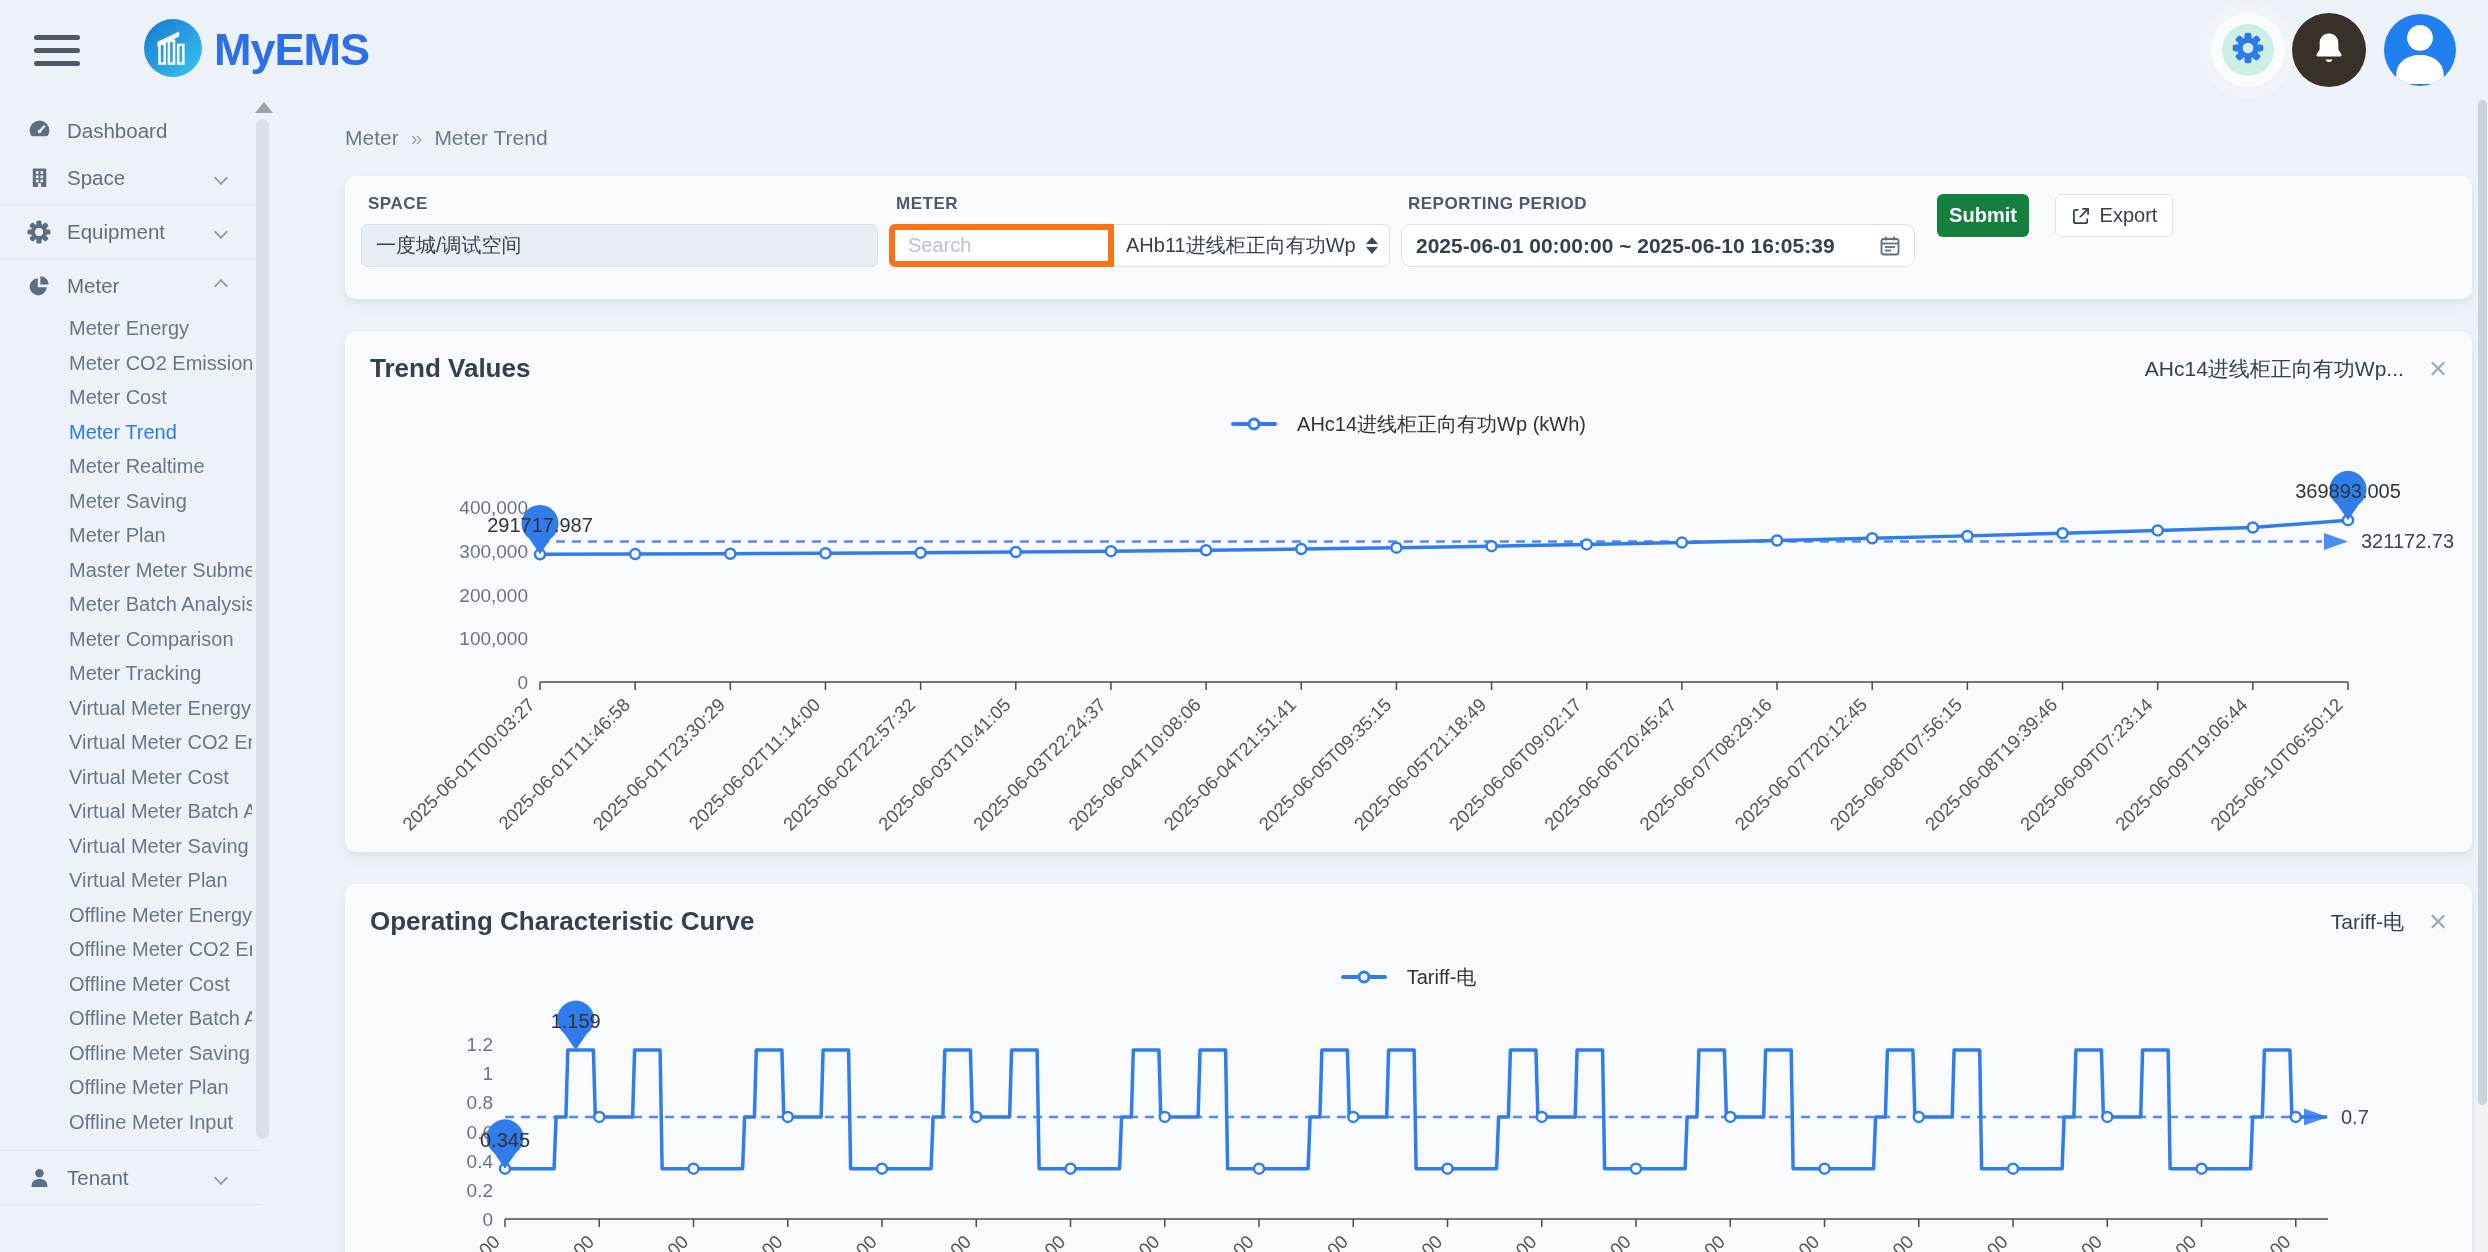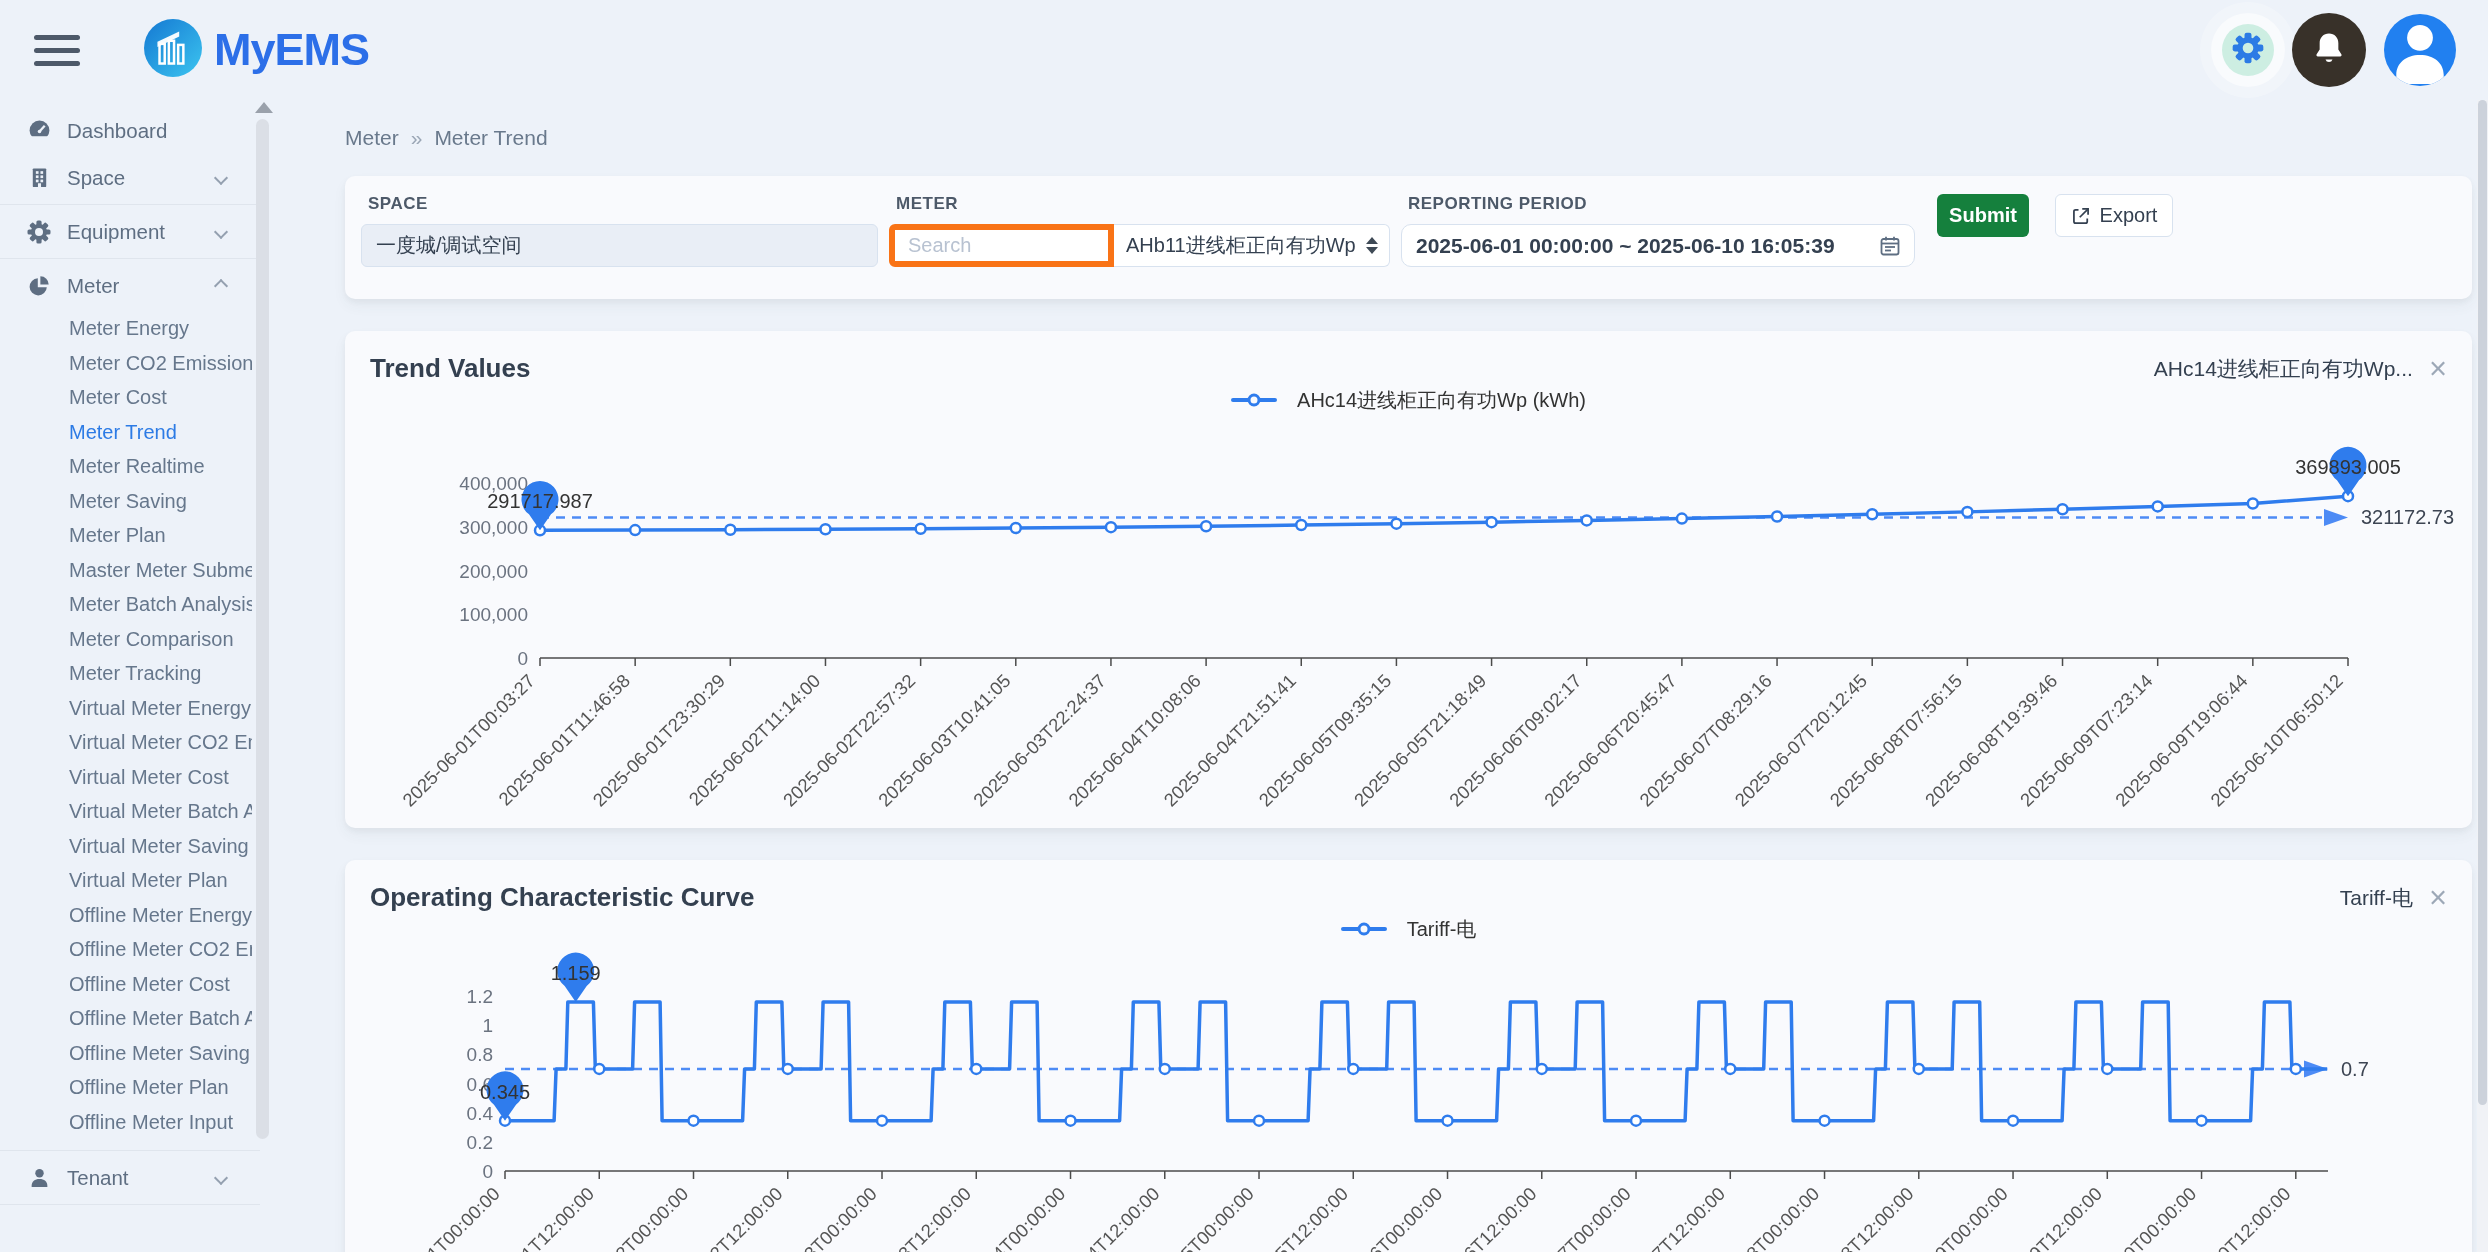--- a/index.html
+++ b/index.html
@@ -54,23 +54,23 @@
   .sort-icon .up{border-bottom:7px solid #3f4a56}
   .sort-icon .dn{border-top:7px solid #3f4a56}
   .date-input{width:514px;height:43px;border:1px solid #d8e2ef;border-radius:10px;background:#fff;display:flex;align-items:center;padding:0 12px 0 14px;font-size:21px;font-weight:600;color:#344050;cursor:pointer}
   .date-input svg{margin-left:auto}
   .btn-submit{width:92px;height:43px;background:#15803d;color:#fff;border:none;border-radius:6px;font-size:20px;font-weight:600;cursor:pointer;margin-left:11px;font-family:inherit}
   .btn-export{width:118px;height:43px;background:#fff;border:1px solid #d8e2ef;border-radius:6px;font-size:20px;color:#344050;display:flex;align-items:center;justify-content:center;gap:9px;cursor:pointer;margin-left:15px;font-family:inherit}
   
   .chart-card{margin-top:32px;padding:22px 0 14px 0;position:relative}
   .cc-head{display:flex;align-items:center;padding:0 25px}
   .cc-title{font-size:26px;font-weight:bold;color:#344050}
-  .cc-tag{margin-left:auto;display:flex;align-items:center;gap:16px;font-size:21px;color:#344050}
+  .cc-tag{margin-left:auto;display:flex;align-items:center;gap:25px;font-size:21px;color:#344050}
   .cc-close{font-size:31px;color:#9da8b7;line-height:1;cursor:pointer}
-  .legend{display:flex;justify-content:center;align-items:center;gap:20px;margin-top:4px;font-size:20px;color:#333;height:24px}
+  .legend{display:flex;justify-content:center;align-items:center;gap:20px;margin-top:28px;font-size:20px;color:#333;height:24px}
   .lg-mark{position:relative;width:46px;height:14px;display:flex;align-items:center}
   .lg-mark .line{width:100%;height:4px;background:#2f7ced;border-radius:2px}
   .lg-mark .dot{position:absolute;left:50%;top:50%;transform:translate(-50%,-50%);width:13px;height:13px;border:3px solid #2f7ced;border-radius:50%;background:#f9fafd}
   svg.chart{display:block;margin-top:2px}
   text.ylab{font-size:19px;fill:#6b7380}
   text.xlab{font-size:18.5px;fill:#555}
   text.pinlab{font-size:20px;fill:#333;font-weight:500}
   text.avglab{font-size:20px;fill:#3d4553}
 </style>
 </head>

